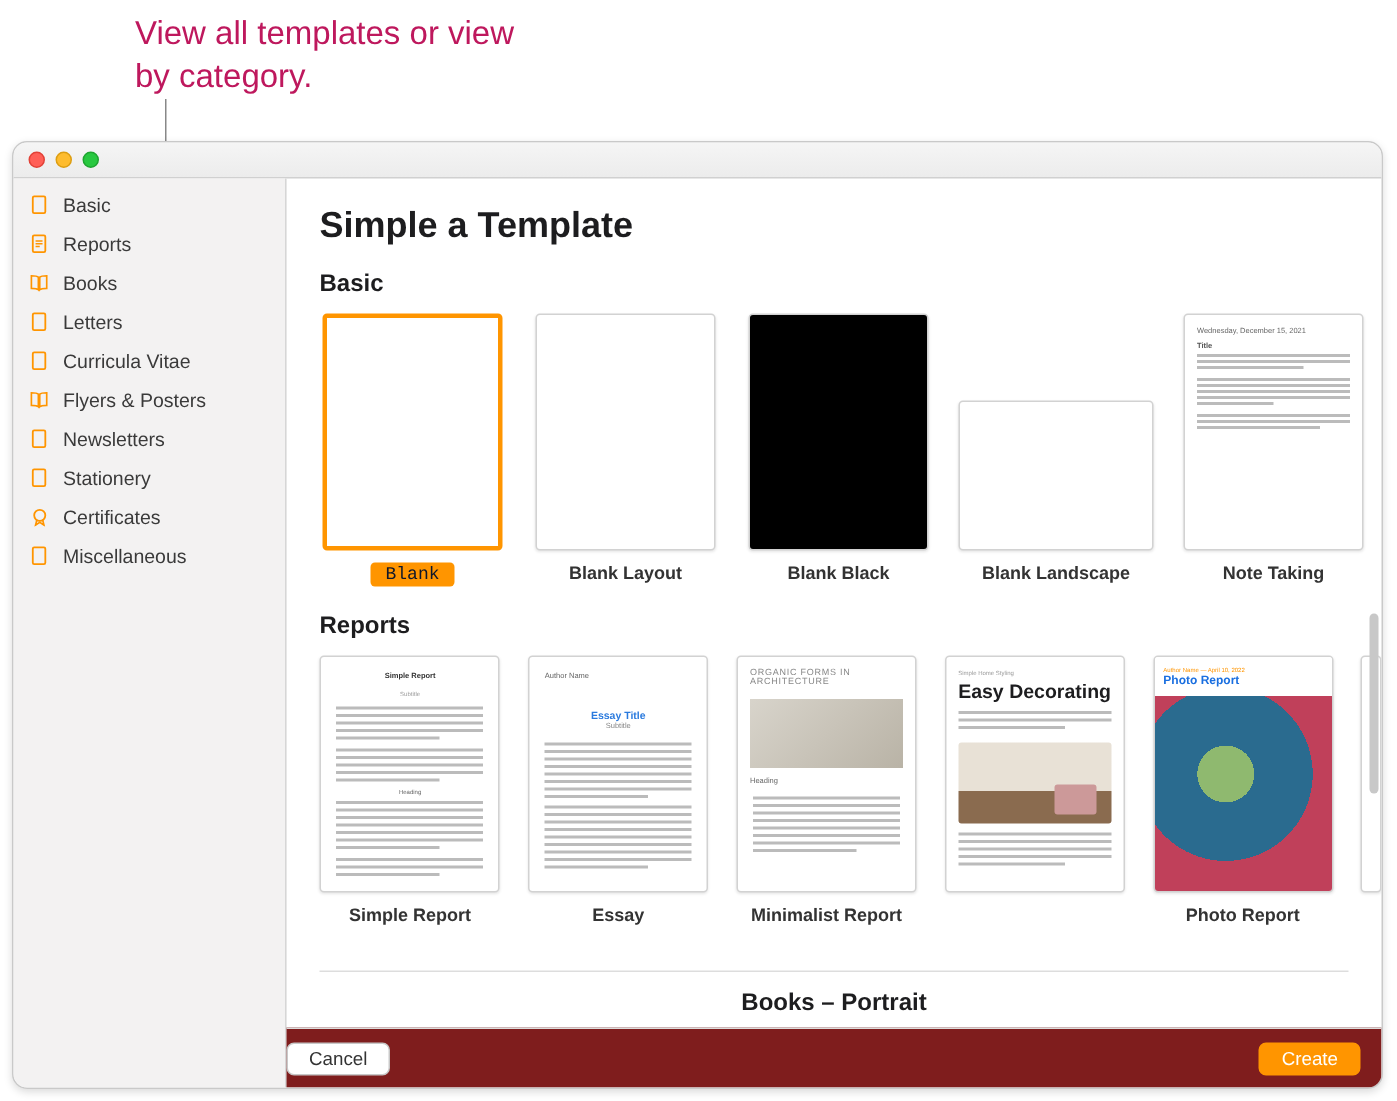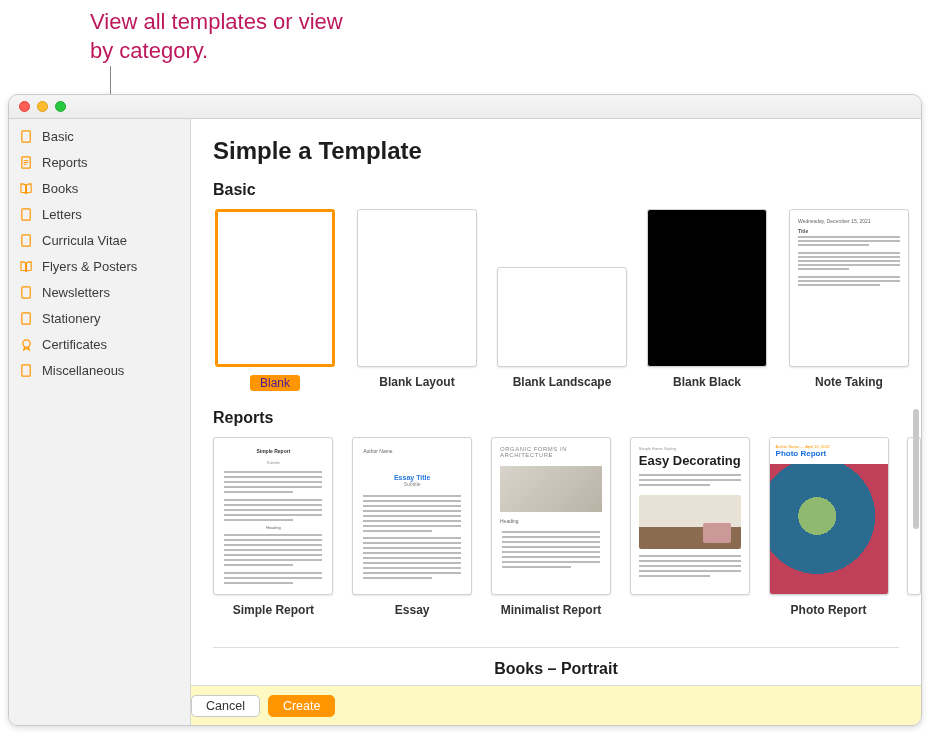--- a/index.html
+++ b/index.html
@@ -147,33 +147,34 @@
     text-align: center;
     margin-top: 8px;
     color: #333;
     line-height: 1.2;
     min-height: 28px;
     font-weight: bold;
   }
   .tmpl-label.badge {
     display: inline-block;
     background: #ff9500;
-    color: #4c1d95;
+    color: #0f172a;
     padding: 1px 10px;
     border-radius: 3px;
     font-weight: 500;
     min-height: auto;
+    font-family: Liberation Mono, monospace;
   }
   .footer {
     height: 40px;
     border-top: 1px solid #dcdcdc;
-    background: #fef9c3;
+    background: #7f1d1d;
     display: flex;
     align-items: center;
-    justify-content: flex-start;
+    justify-content: space-between;
     gap: 8px;
     padding-right: 14px;
   }
   .btn {
     font-size: 12.5px;
     padding: 3px 14px;
     border-radius: 5px;
     border: 1px solid #c8c8c8;
     background: #fff;
     color: #333;
@@ -330,28 +331,28 @@
           <div class="tmpl">
             <div class="thumb selected"></div>
             <span class="tmpl-label badge">Blank</span>
           </div>
 
           <div class="tmpl">
             <div class="thumb"></div>
             <span class="tmpl-label">Blank Layout</span>
           </div>
 
+          <div class="tmpl">
+            <div class="thumb black"></div>
+            <span class="tmpl-label">Blank Black</span>
+          </div>
+
           <div class="tmpl wide">
             <div class="thumb landscape"></div>
             <span class="tmpl-label">Blank Landscape</span>
-          </div>
-
-          <div class="tmpl">
-            <div class="thumb black"></div>
-            <span class="tmpl-label">Blank Black</span>
           </div>
 
           <div class="tmpl">
             <div class="thumb">
               <div class="note-lines">
                 <div class="date">Wednesday, December 15, 2021</div>
                 <div class="h">Title</div>
                 <div class="b"></div>
                   <div class="b"></div>
                   <div class="b" style="width:70%"></div>

